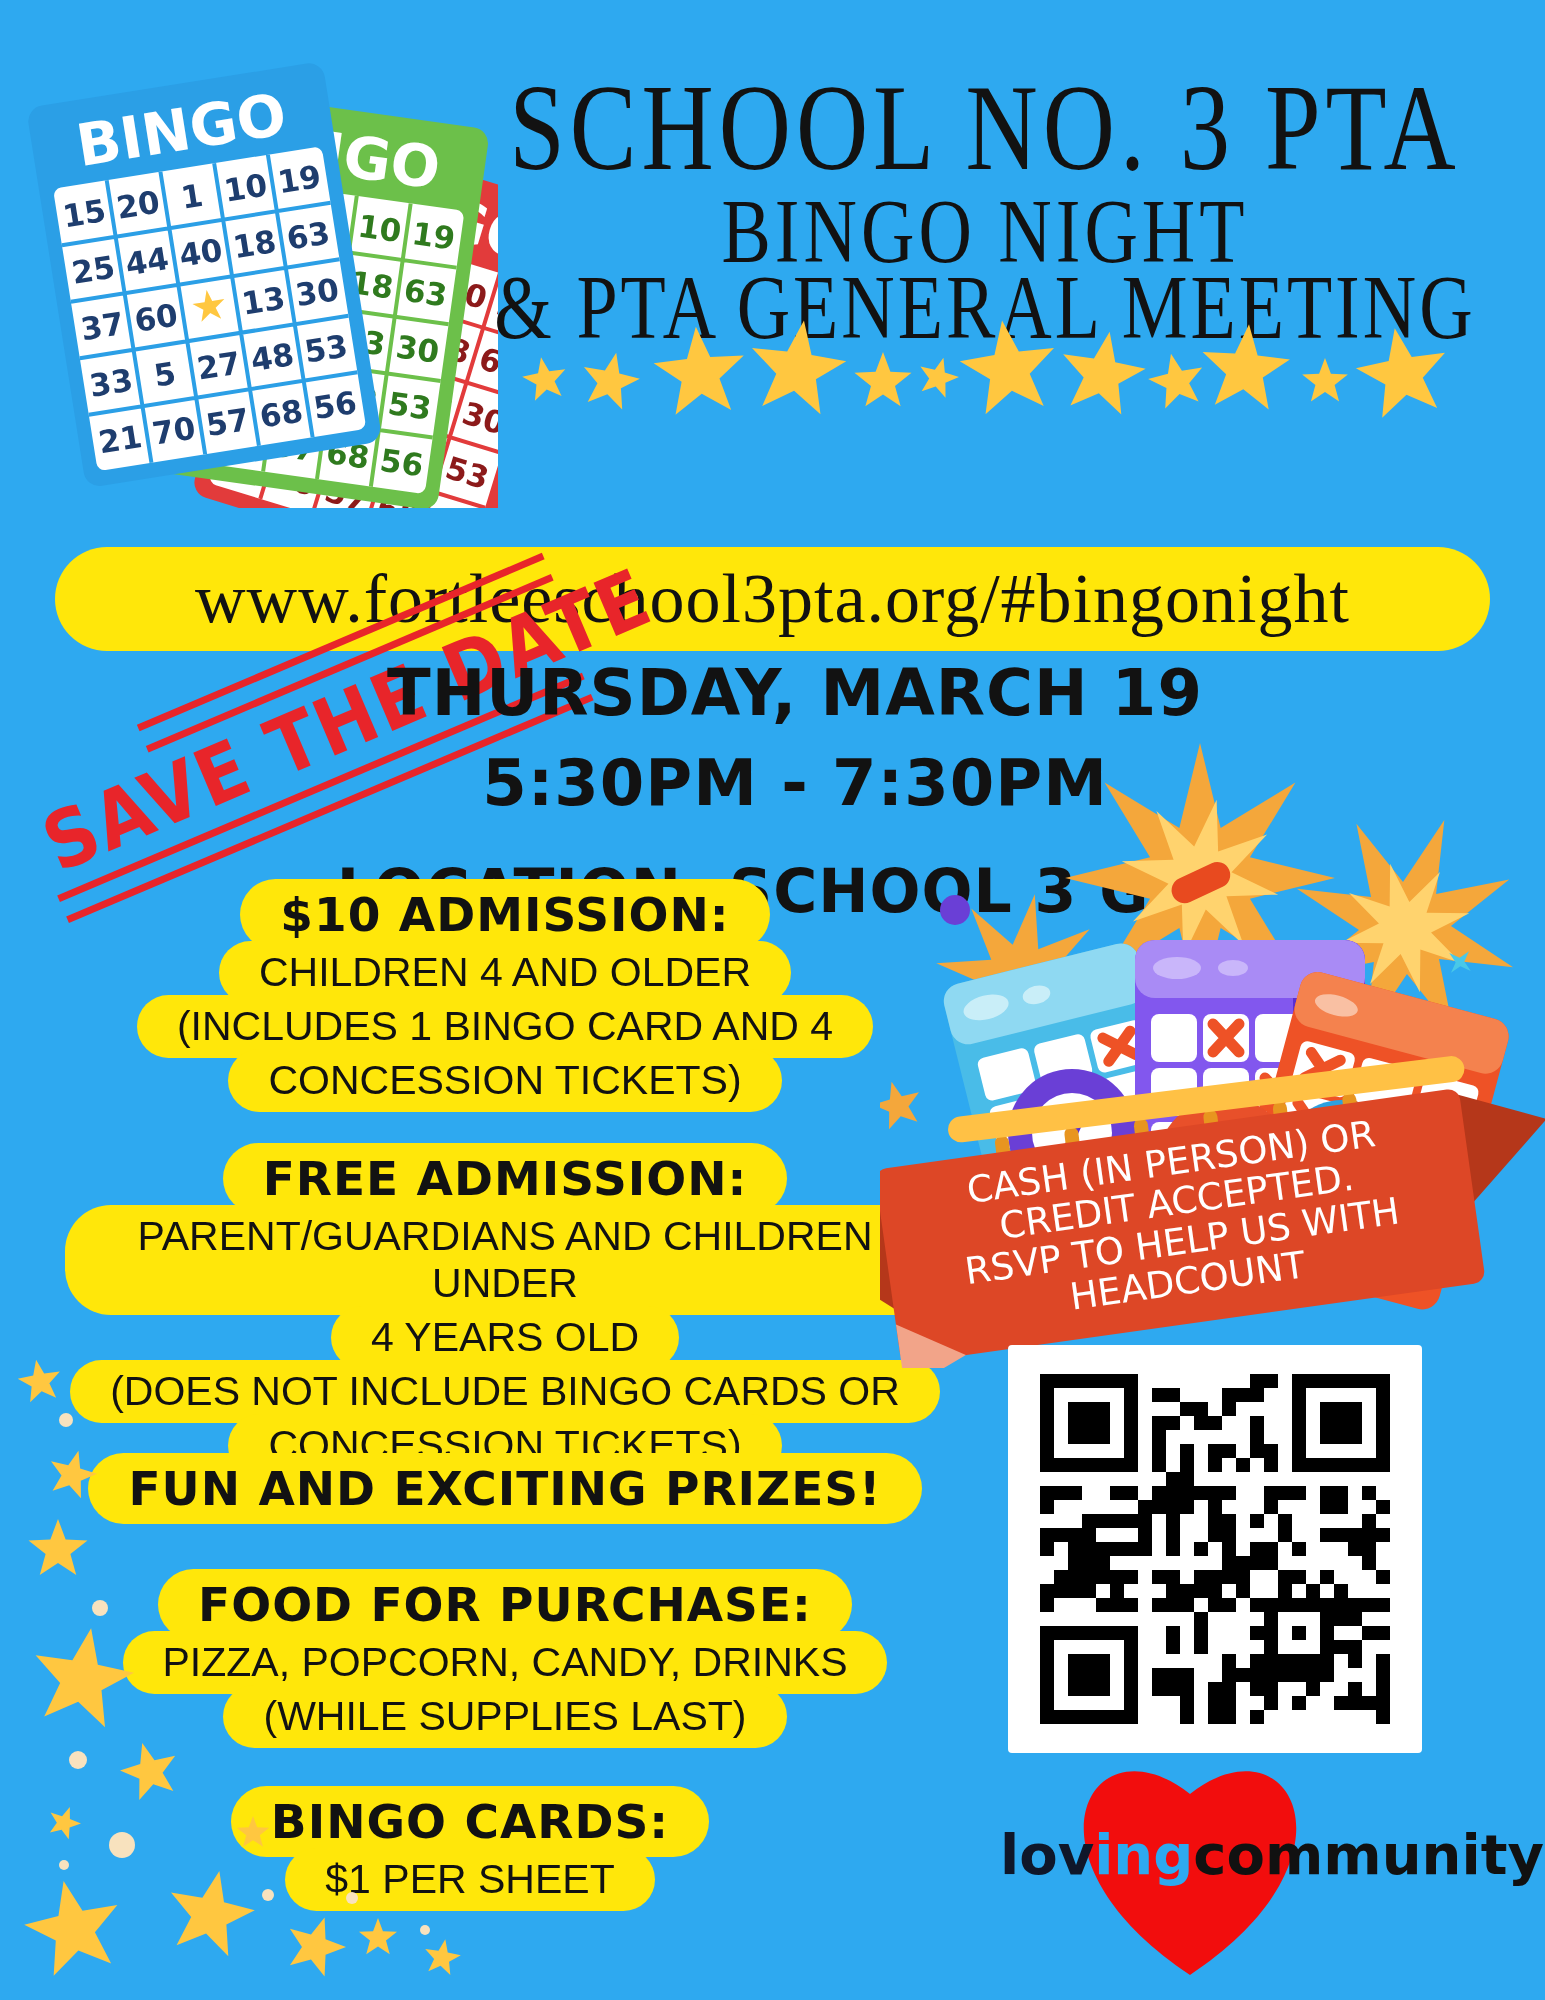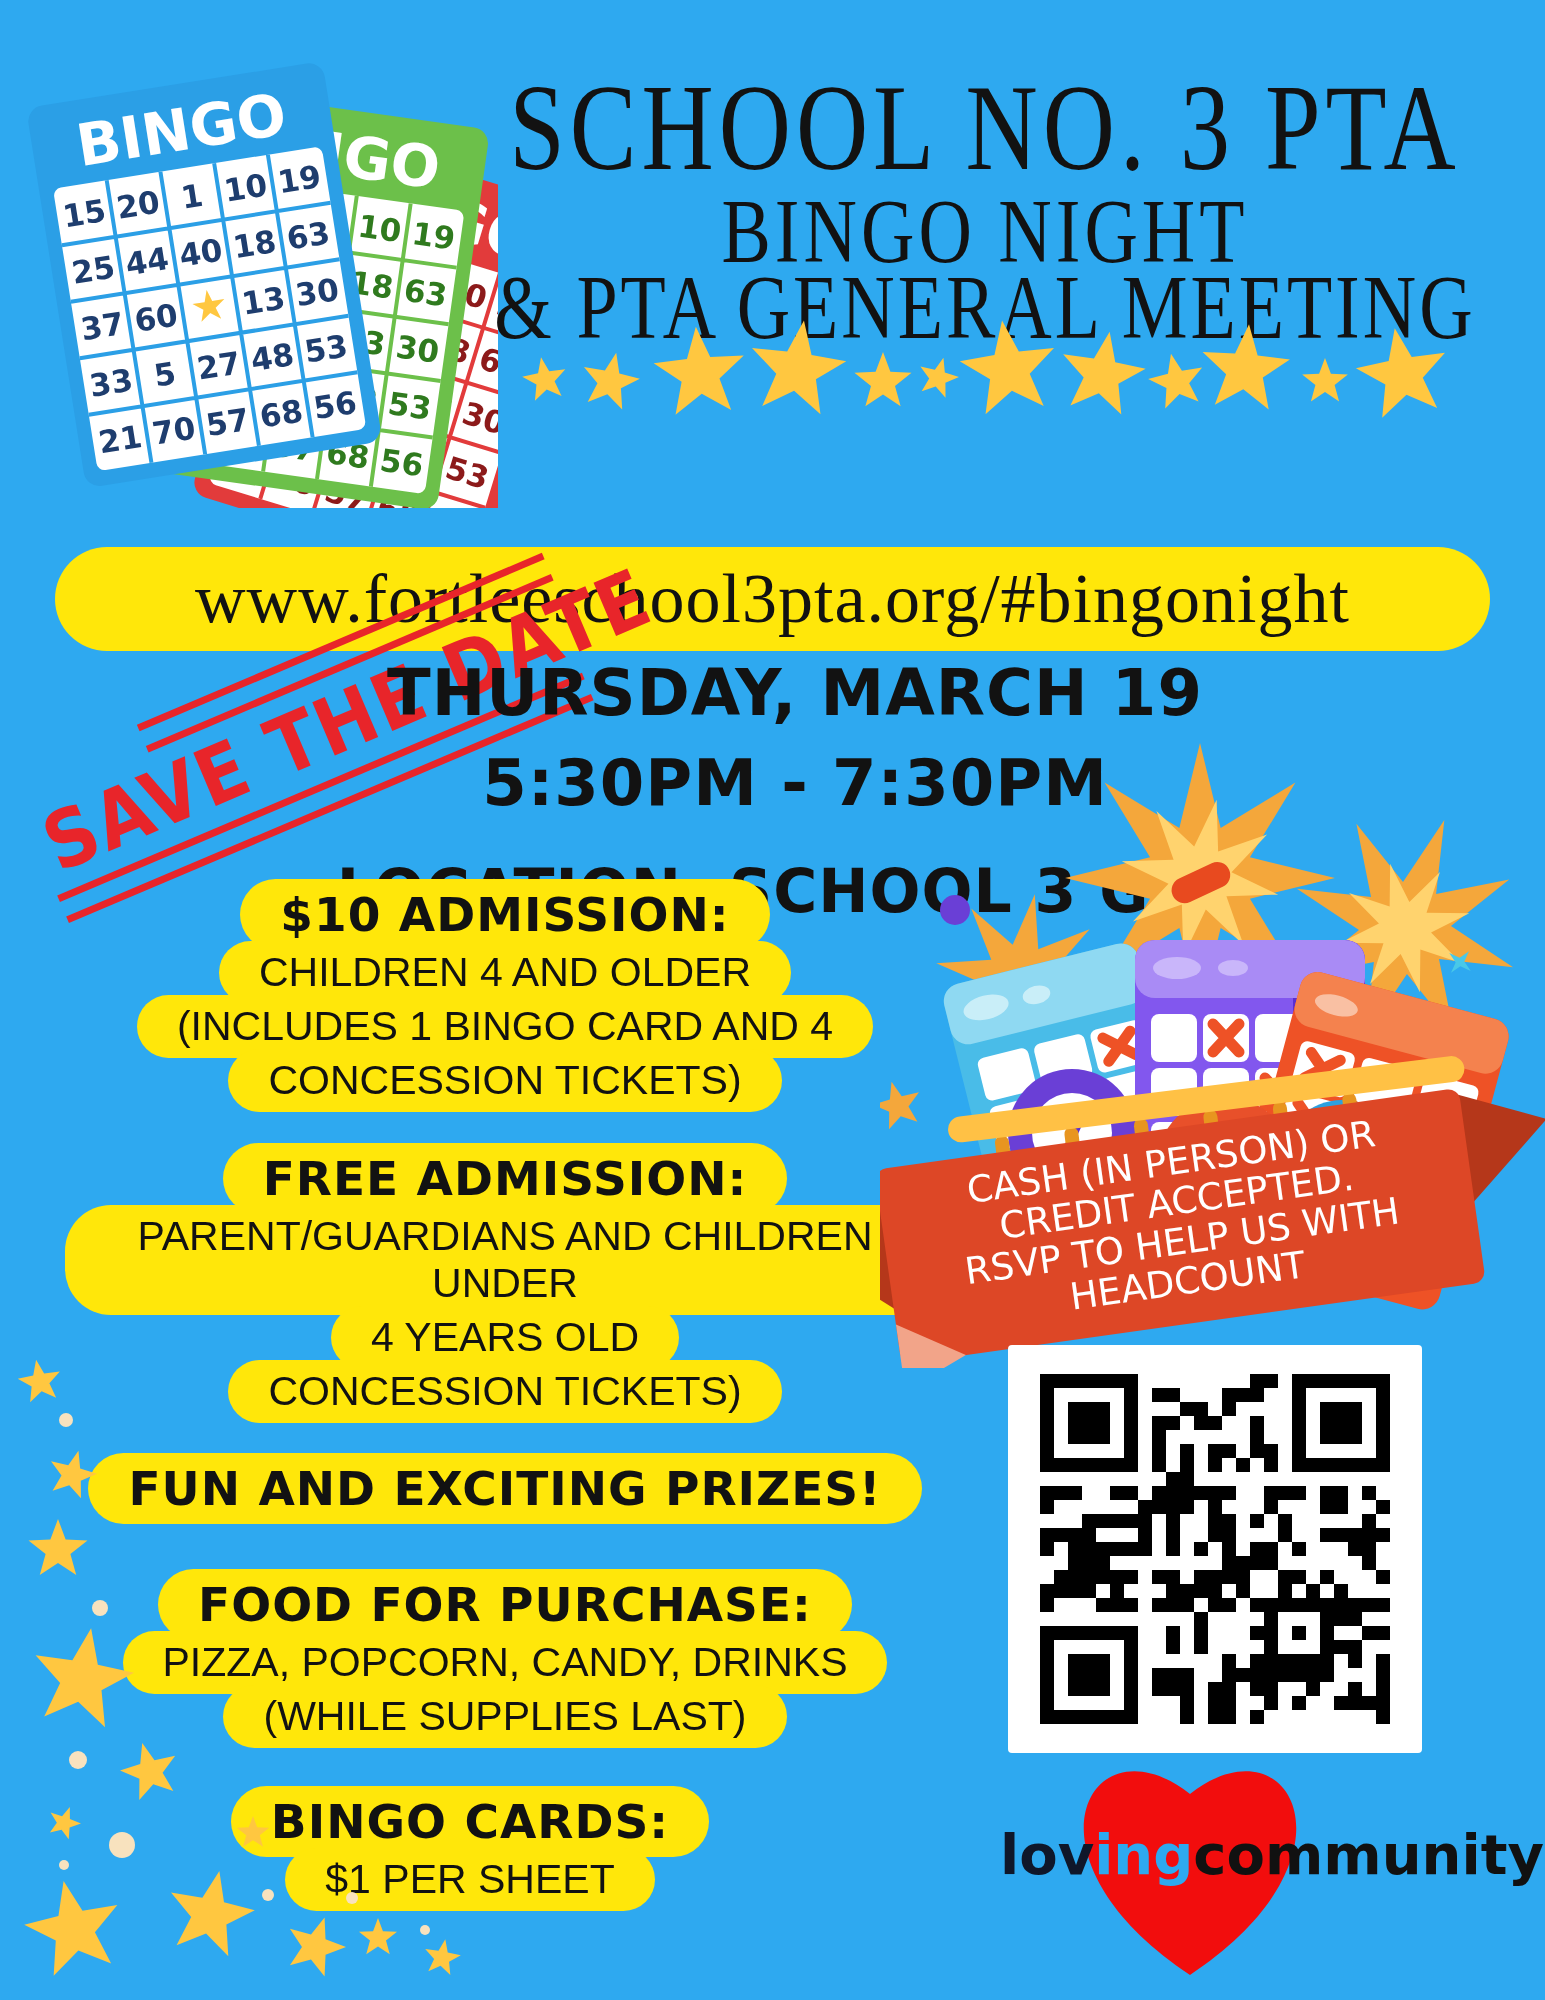--- a/index.html
+++ b/index.html
@@ -208,20 +208,21 @@
     <div class="row"><span class="pill hc h">$10 ADMISSION:</span></div>
     <div class="row"><span class="pill b">CHILDREN 4 AND OLDER</span></div>
     <div class="row"><span class="pill b">(INCLUDES 1 BINGO CARD AND 4</span></div>
     <div class="row"><span class="pill b">CONCESSION TICKETS)</span></div>
   </div>
 
   <div class="abs sec" style="top:1152px">
     <div class="row"><span class="pill hc h">FREE ADMISSION:</span></div>
     <div class="row"><span class="pill b">PARENT/GUARDIANS AND CHILDREN UNDER</span></div>
     <div class="row"><span class="pill b">4 YEARS OLD</span></div>
+    <div class="row"><span class="pill b">(DOES NOT INCLUDE BINGO CARDS OR</span></div>
     <div class="row"><span class="pill b">CONCESSION TICKETS)</span></div>
   </div>
 
   <div class="abs sec" style="top:1578px">
     <div class="row"><span class="pill hc h">FOOD FOR PURCHASE:</span></div>
     <div class="row"><span class="pill b">PIZZA, POPCORN, CANDY, DRINKS</span></div>
     <div class="row"><span class="pill b">(WHILE SUPPLIES LAST)</span></div>
   </div>
 
   <div class="abs sec" style="top:1462px">

